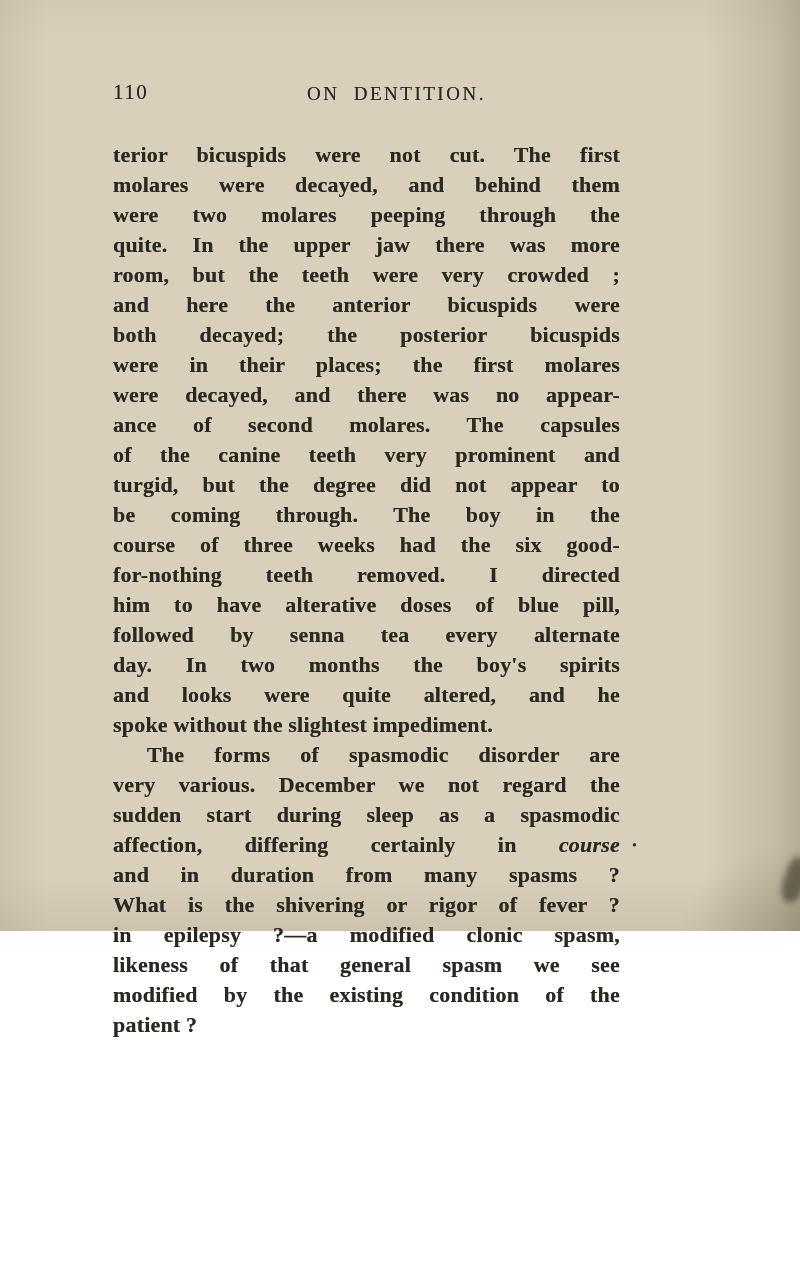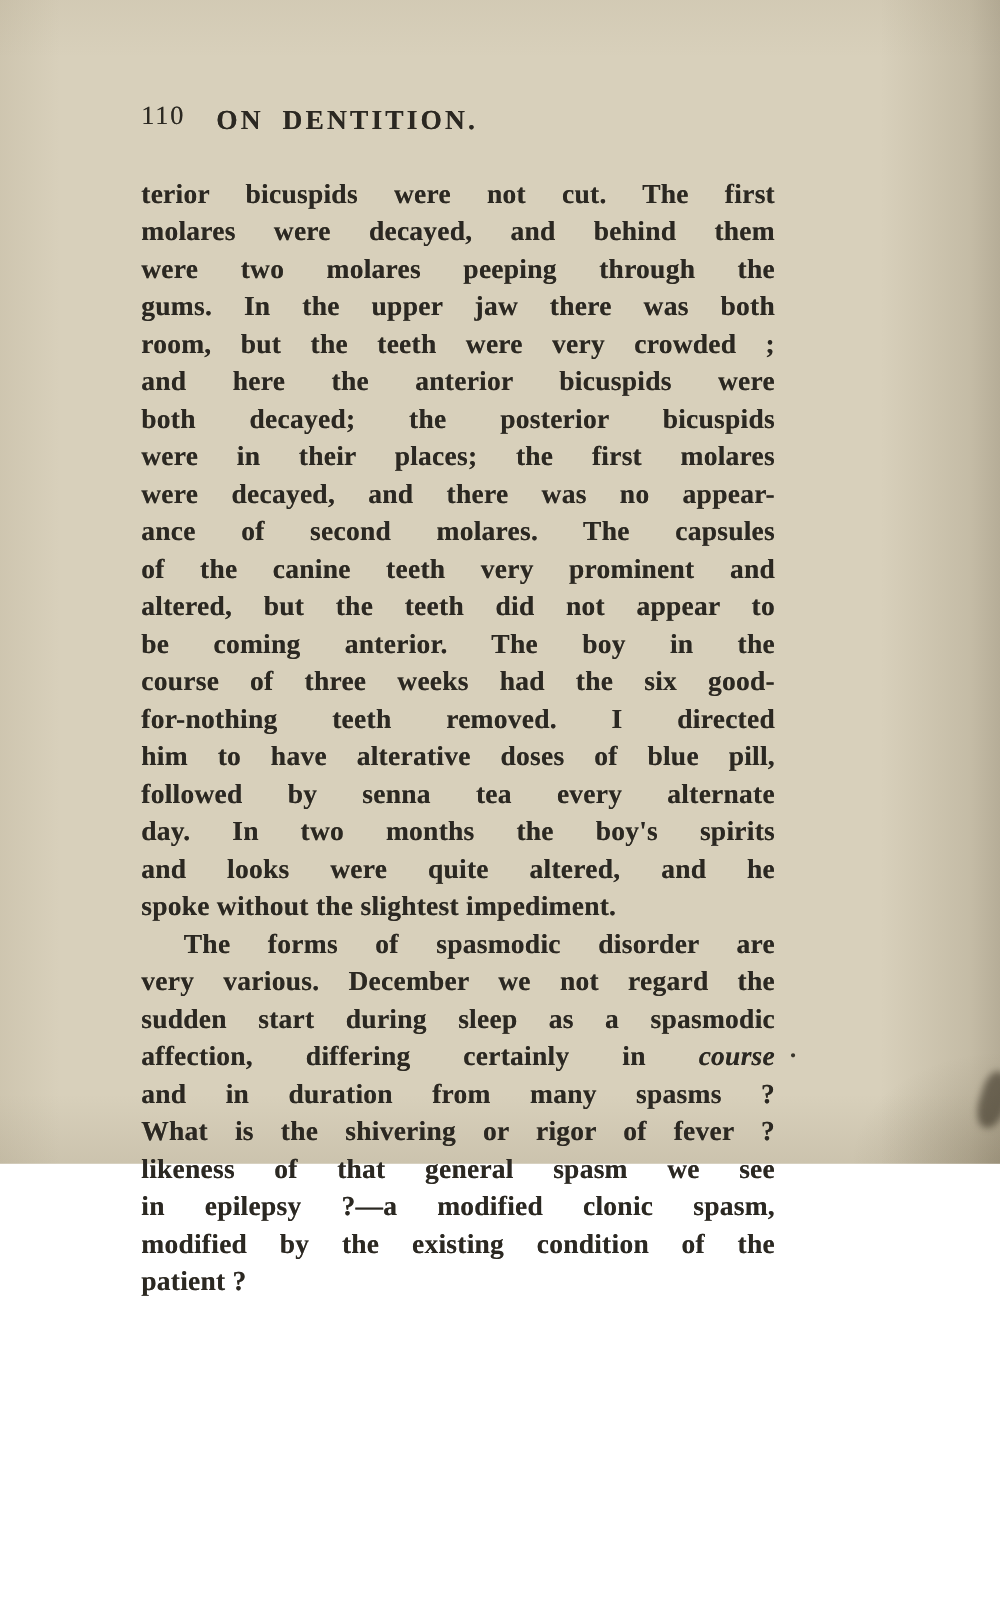--- a/index.html
+++ b/index.html
@@ -36,27 +36,26 @@
     font-size: 21px;
     letter-spacing: 1.5px;
     color: #2b2822;
     text-shadow: 0 0 0.4px rgba(40,35,25,0.65);
   }
   .running-head {
     position: absolute;
     left: 60px;
     right: 0;
     top: 3px;
-    text-align: left;
-    font-size: 22px;
+    text-align: center;
+    font-size: 19px;
     letter-spacing: 2.5px;
     word-spacing: 7px;
     color: #2b2822;
     text-shadow: 0 0 0.4px rgba(40,35,25,0.65);
-    font-weight: bold;
   }
   .text-block {
     position: absolute;
     top: 140px;
     left: 113px;
     width: 507px;
     font-size: 22px;
     line-height: 30px;
     letter-spacing: 0.2px;
     text-shadow: 0 0 0.45px rgba(40,35,25,0.6);
@@ -108,45 +107,45 @@
 
   <div class="header-row">
     <span class="page-number">110</span>
     <span class="running-head">ON DENTITION.</span>
   </div>
 
   <div class="text-block">
       <div class="line">terior bicuspids were not cut. The first</div>
       <div class="line">molares were decayed, and behind them</div>
       <div class="line">were two molares peeping through the</div>
-      <div class="line">gums. In the upper jaw there was both</div>
+      <div class="line">quite. In the upper jaw there was more</div>
       <div class="line">room, but the teeth were very crowded ;</div>
       <div class="line">and here the anterior bicuspids were</div>
       <div class="line">both decayed; the posterior bicuspids</div>
       <div class="line">were in their places; the first molares</div>
       <div class="line">were decayed, and there was no appear-</div>
       <div class="line">ance of second molares. The capsules</div>
       <div class="line">of the canine teeth very prominent and</div>
-      <div class="line">altered, but the teeth did not appear to</div>
-      <div class="line">be coming anterior. The boy in the</div>
+      <div class="line">turgid, but the degree did not appear to</div>
+      <div class="line">be coming through. The boy in the</div>
       <div class="line">course of three weeks had the six good-</div>
       <div class="line">for-nothing teeth removed. I directed</div>
       <div class="line">him to have alterative doses of blue pill,</div>
       <div class="line">followed by senna tea every alternate</div>
       <div class="line">day. In two months the boy's spirits</div>
       <div class="line">and looks were quite altered, and he</div>
       <div class="line para-end">spoke without the slightest impediment.</div>
       <div class="line indent">The forms of spasmodic disorder are</div>
       <div class="line">very various. December we not regard the</div>
       <div class="line">sudden start during sleep as a spasmodic</div>
       <div class="line">affection, differing certainly in <i>course</i></div>
       <div class="line">and in duration from many spasms ?</div>
       <div class="line">What is the shivering or rigor of fever ?</div>
+      <div class="line">in epilepsy ?—a modified clonic spasm,</div>
       <div class="line">likeness of that general spasm we see</div>
-      <div class="line">in epilepsy ?—a modified clonic spasm,</div>
       <div class="line">modified by the existing condition of the</div>
       <div class="line para-end">patient ?</div>
     </div>
 
   <span class="margin-mark">•</span>
 
   <div class="corner-shade"></div>
   <div class="scan-smudge"></div>
 
 </div>

